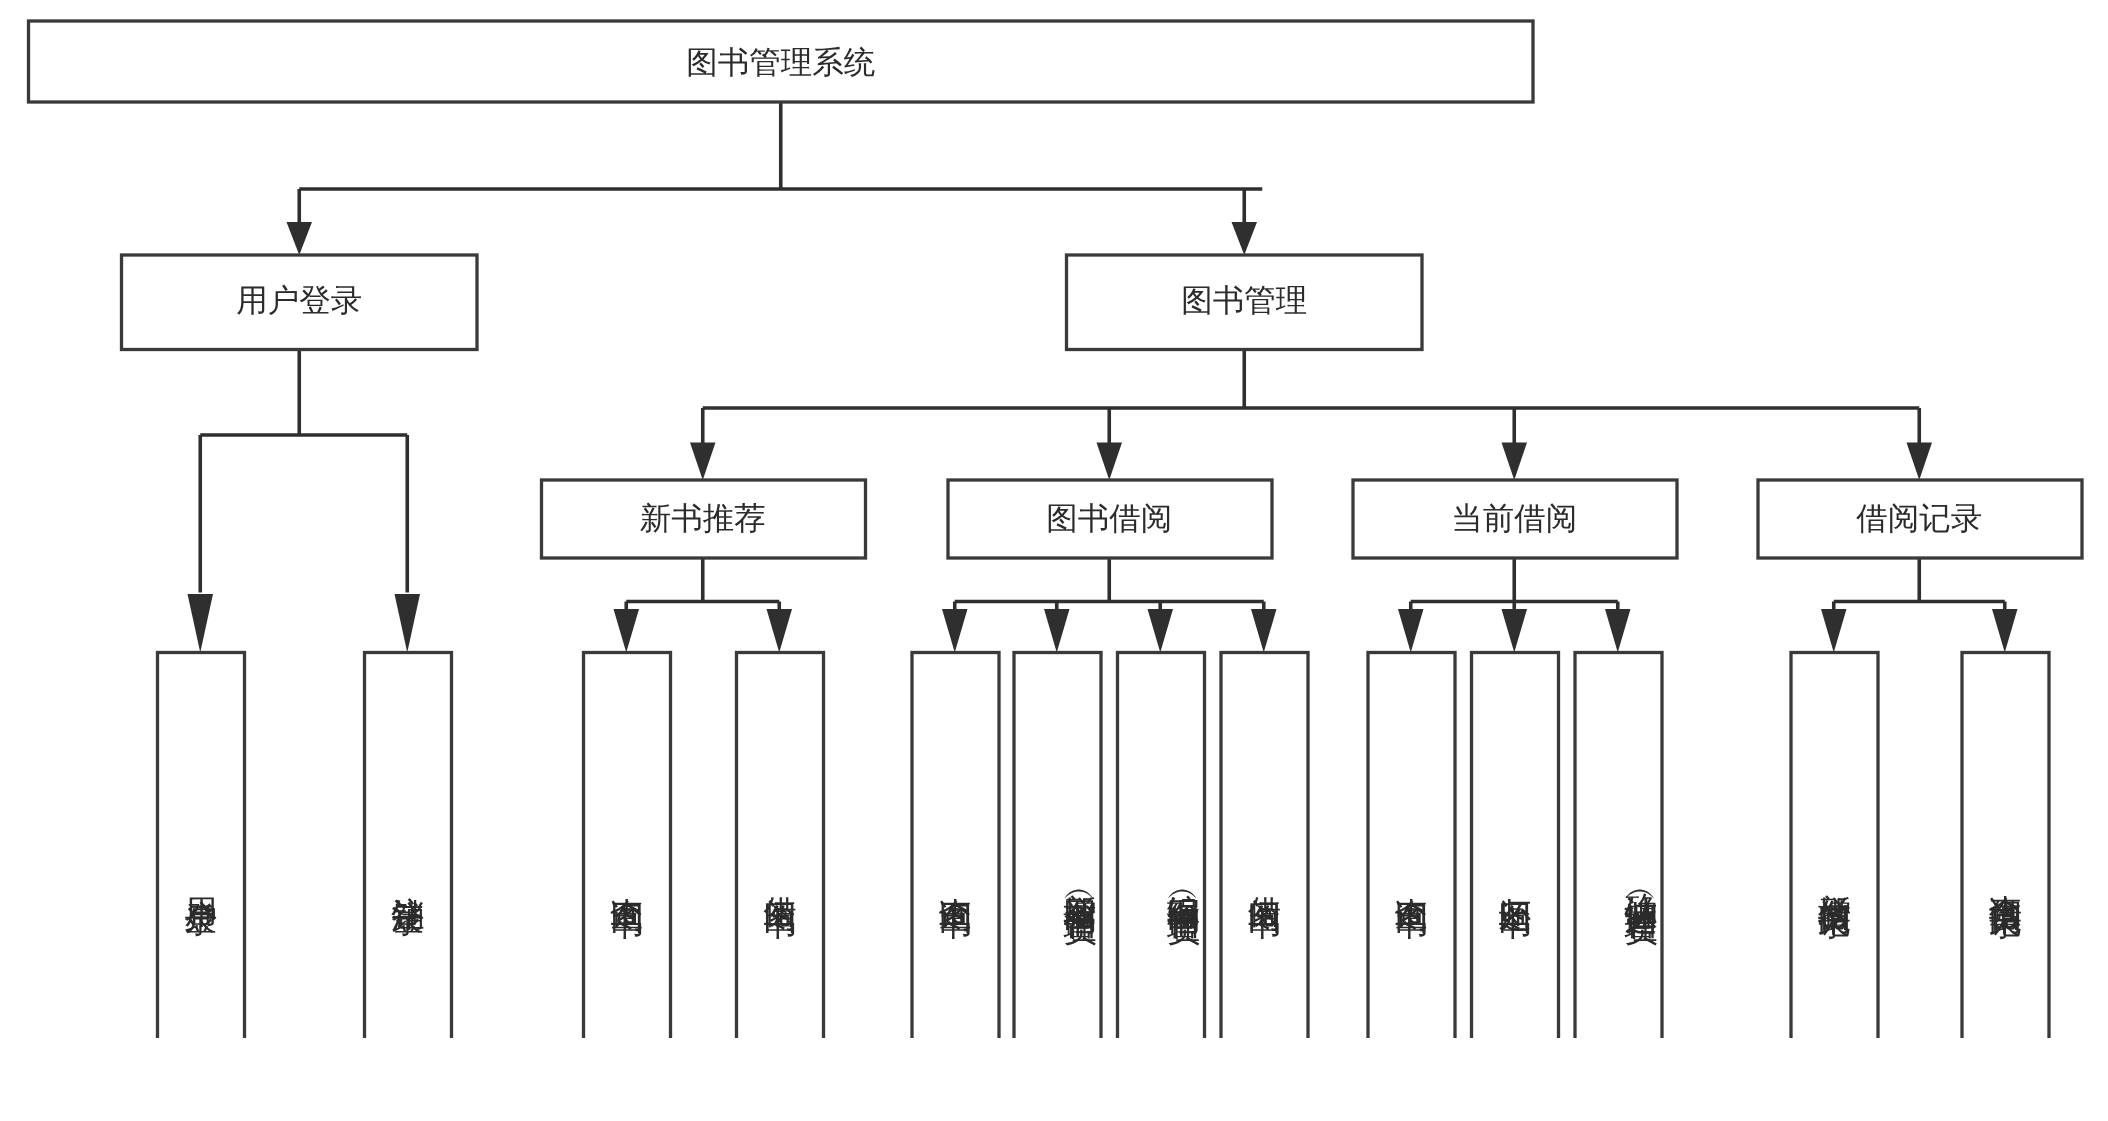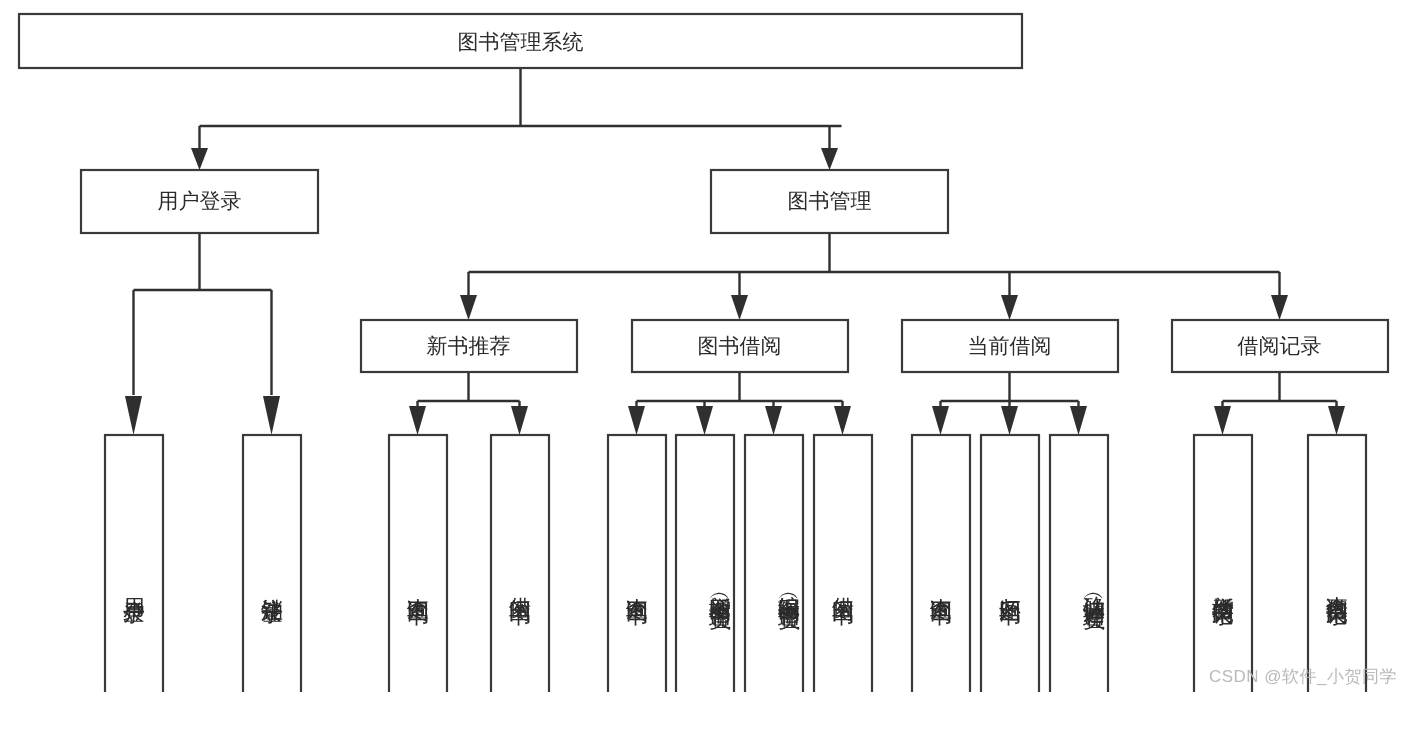--- a/index.html
+++ b/index.html
@@ -225,21 +225,20 @@
     <div class="vlabel" style="left:814px;top:435px;width:58px;height:298px;">借阅图书</div>
 
     <div class="vlabel" style="left:912px;top:435px;width:58px;height:298px;">查询图书</div>
     <div class="vlabel" style="left:981px;top:435px;width:58px;height:298px;">归还图书</div>
     <div class="vlabel vlabel-top" style="left:1050px;top:435px;width:58px;height:298px;">确认归还（管理员）</div>
 
     <div class="vlabel" style="left:1194px;top:435px;width:58px;height:298px;">新增借阅记录</div>
     <div class="vlabel" style="left:1308px;top:435px;width:58px;height:298px;">查询借阅记录</div>
   </div>
 
-  <div class="watermark">CSDN @软件_小贺同学</div>
 </div>
 
 <style>
   .vlabel {
     position: absolute;
     writing-mode: vertical-rl;
     text-orientation: upright;
     font-family: "Liberation Sans", "DejaVu Sans", sans-serif;
     font-size: 22px;
     line-height: 1.28;

